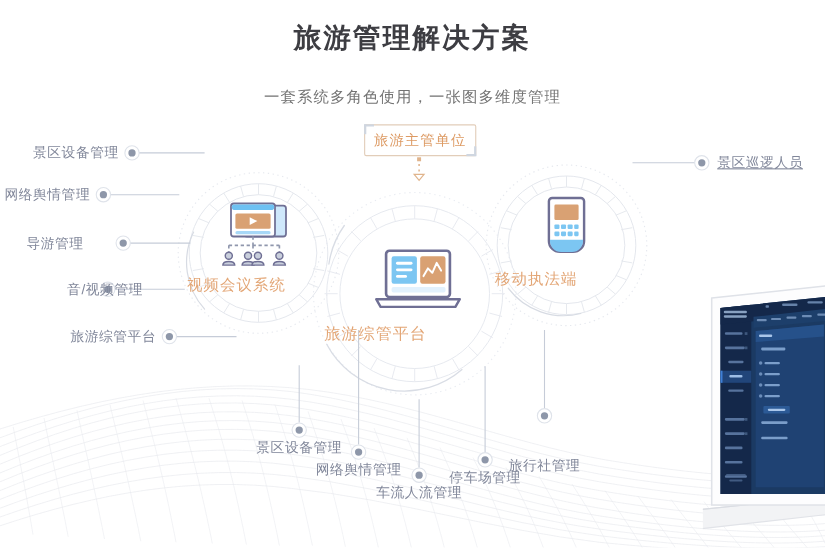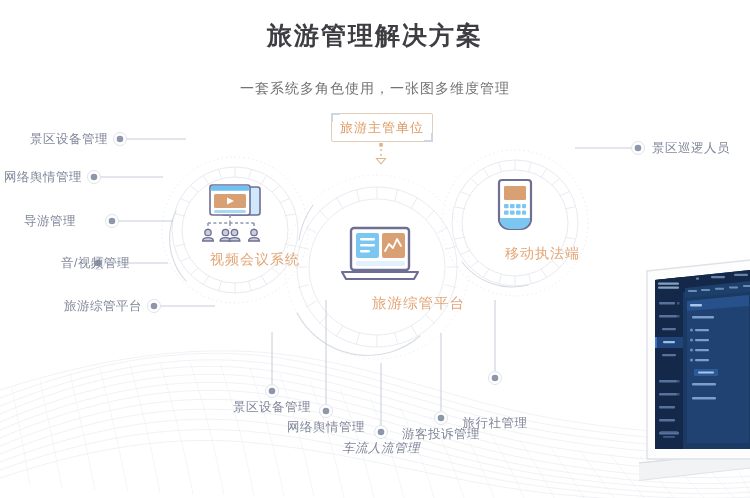--- a/index.html
+++ b/index.html
@@ -30,36 +30,36 @@
     position:absolute;left:331px;top:113px;width:100px;height:27px;z-index:6;
     border:1px solid #e2cdb9;border-radius:2px;background:#fff;
     display:flex;align-items:center;justify-content:center;
     font-size:13px;color:#dd9a63;letter-spacing:1px;
   }
   .authority::before,.authority::after{content:"";position:absolute;width:7px;height:7px;}
   .authority::before{left:-1px;top:-1px;border-left:2px solid #cfd6e0;border-top:2px solid #cfd6e0;}
   .authority::after{right:-1px;bottom:-1px;border-right:2px solid #cfd6e0;border-bottom:2px solid #cfd6e0;}
 
   
-  .node{position:absolute;z-index:6;text-align:right;}
+  .node{position:absolute;z-index:6;text-align:left;}
   .node .nlabel{font-size:14px;color:#e3a676;letter-spacing:1px;white-space:nowrap;}
   .node.center .nlabel{font-size:14.5px;}
   .node .nicon{display:block;margin:0 auto 6px auto;}
 
   #node-left{left:170px;top:183px;width:130px;}
   #node-center{left:295px;top:226px;width:170px;}
   #node-right{left:450px;top:177px;width:130px;}
 
   
   .lbl{
     position:absolute;z-index:6;font-size:12.5px;color:#81879a;
     white-space:nowrap;letter-spacing:.5px;line-height:16px;
   }
   .lbl.r{text-align:right;}
-  .lbl.l{text-align:right;}
+  .lbl.l{text-align:right;text-decoration:underline;}
   .lbl.c{text-align:center;}
 
   
   .laptop{position:absolute;left:639px;top:253px;z-index:4;}
 </style>
 </head>
 <body>
 
 <div id="stage">
 
@@ -334,22 +334,22 @@
   <div class="lbl r" style="left:0;top:131px;width:108px;">景区设备管理</div>
   <div class="lbl r" style="left:0;top:169px;width:82px;">网络舆情管理</div>
   <div class="lbl r" style="left:0;top:213px;width:100px;text-align:center;">导游管理</div>
   <div class="lbl r" style="left:0;top:255px;width:86px;padding-left:44px;">音/视频管理</div>
   <div class="lbl r" style="left:0;top:298px;width:142px;">旅游综管平台</div>
 
   <div class="lbl l" style="left:652px;top:140px;">景区巡逻人员</div>
 
   <div class="lbl c" style="left:212px;top:399px;width:120px;">景区设备管理</div>
   <div class="lbl c" style="left:266px;top:419px;width:120px;">网络舆情管理</div>
-  <div class="lbl c" style="left:321px;top:440px;width:120px;font-style:italic;">车流人流管理</div>
-  <div class="lbl c" style="left:381px;top:426px;width:120px;">游客投诉管理</div>
+  <div class="lbl c" style="left:321px;top:440px;width:120px;">车流人流管理</div>
+  <div class="lbl c" style="left:381px;top:426px;width:120px;">停车场管理</div>
   <div class="lbl c" style="left:435px;top:383px;width:120px;margin-top:32px;">旅行社管理</div>
 
   <svg class="laptop" width="120" height="245" viewBox="0 0 120 245">
 
     <path d="M-40,214 L118,198 L120,214 L-40,232 Z" fill="#f2f3f5" stroke="#e1e3e8" stroke-width="1"></path>
     <path d="M-40,214 L118,198" fill="none" stroke="#d9dce2" stroke-width="1"></path>
 
     <path d="M8,18 L120,6 L120,206 L8,206 Z" fill="#fdfdfe" stroke="#dfe2e8" stroke-width="1.4"></path>
 
     <path d="M16,27 L120,16 L120,196 L16,196 Z" fill="#1b3a63"></path>

